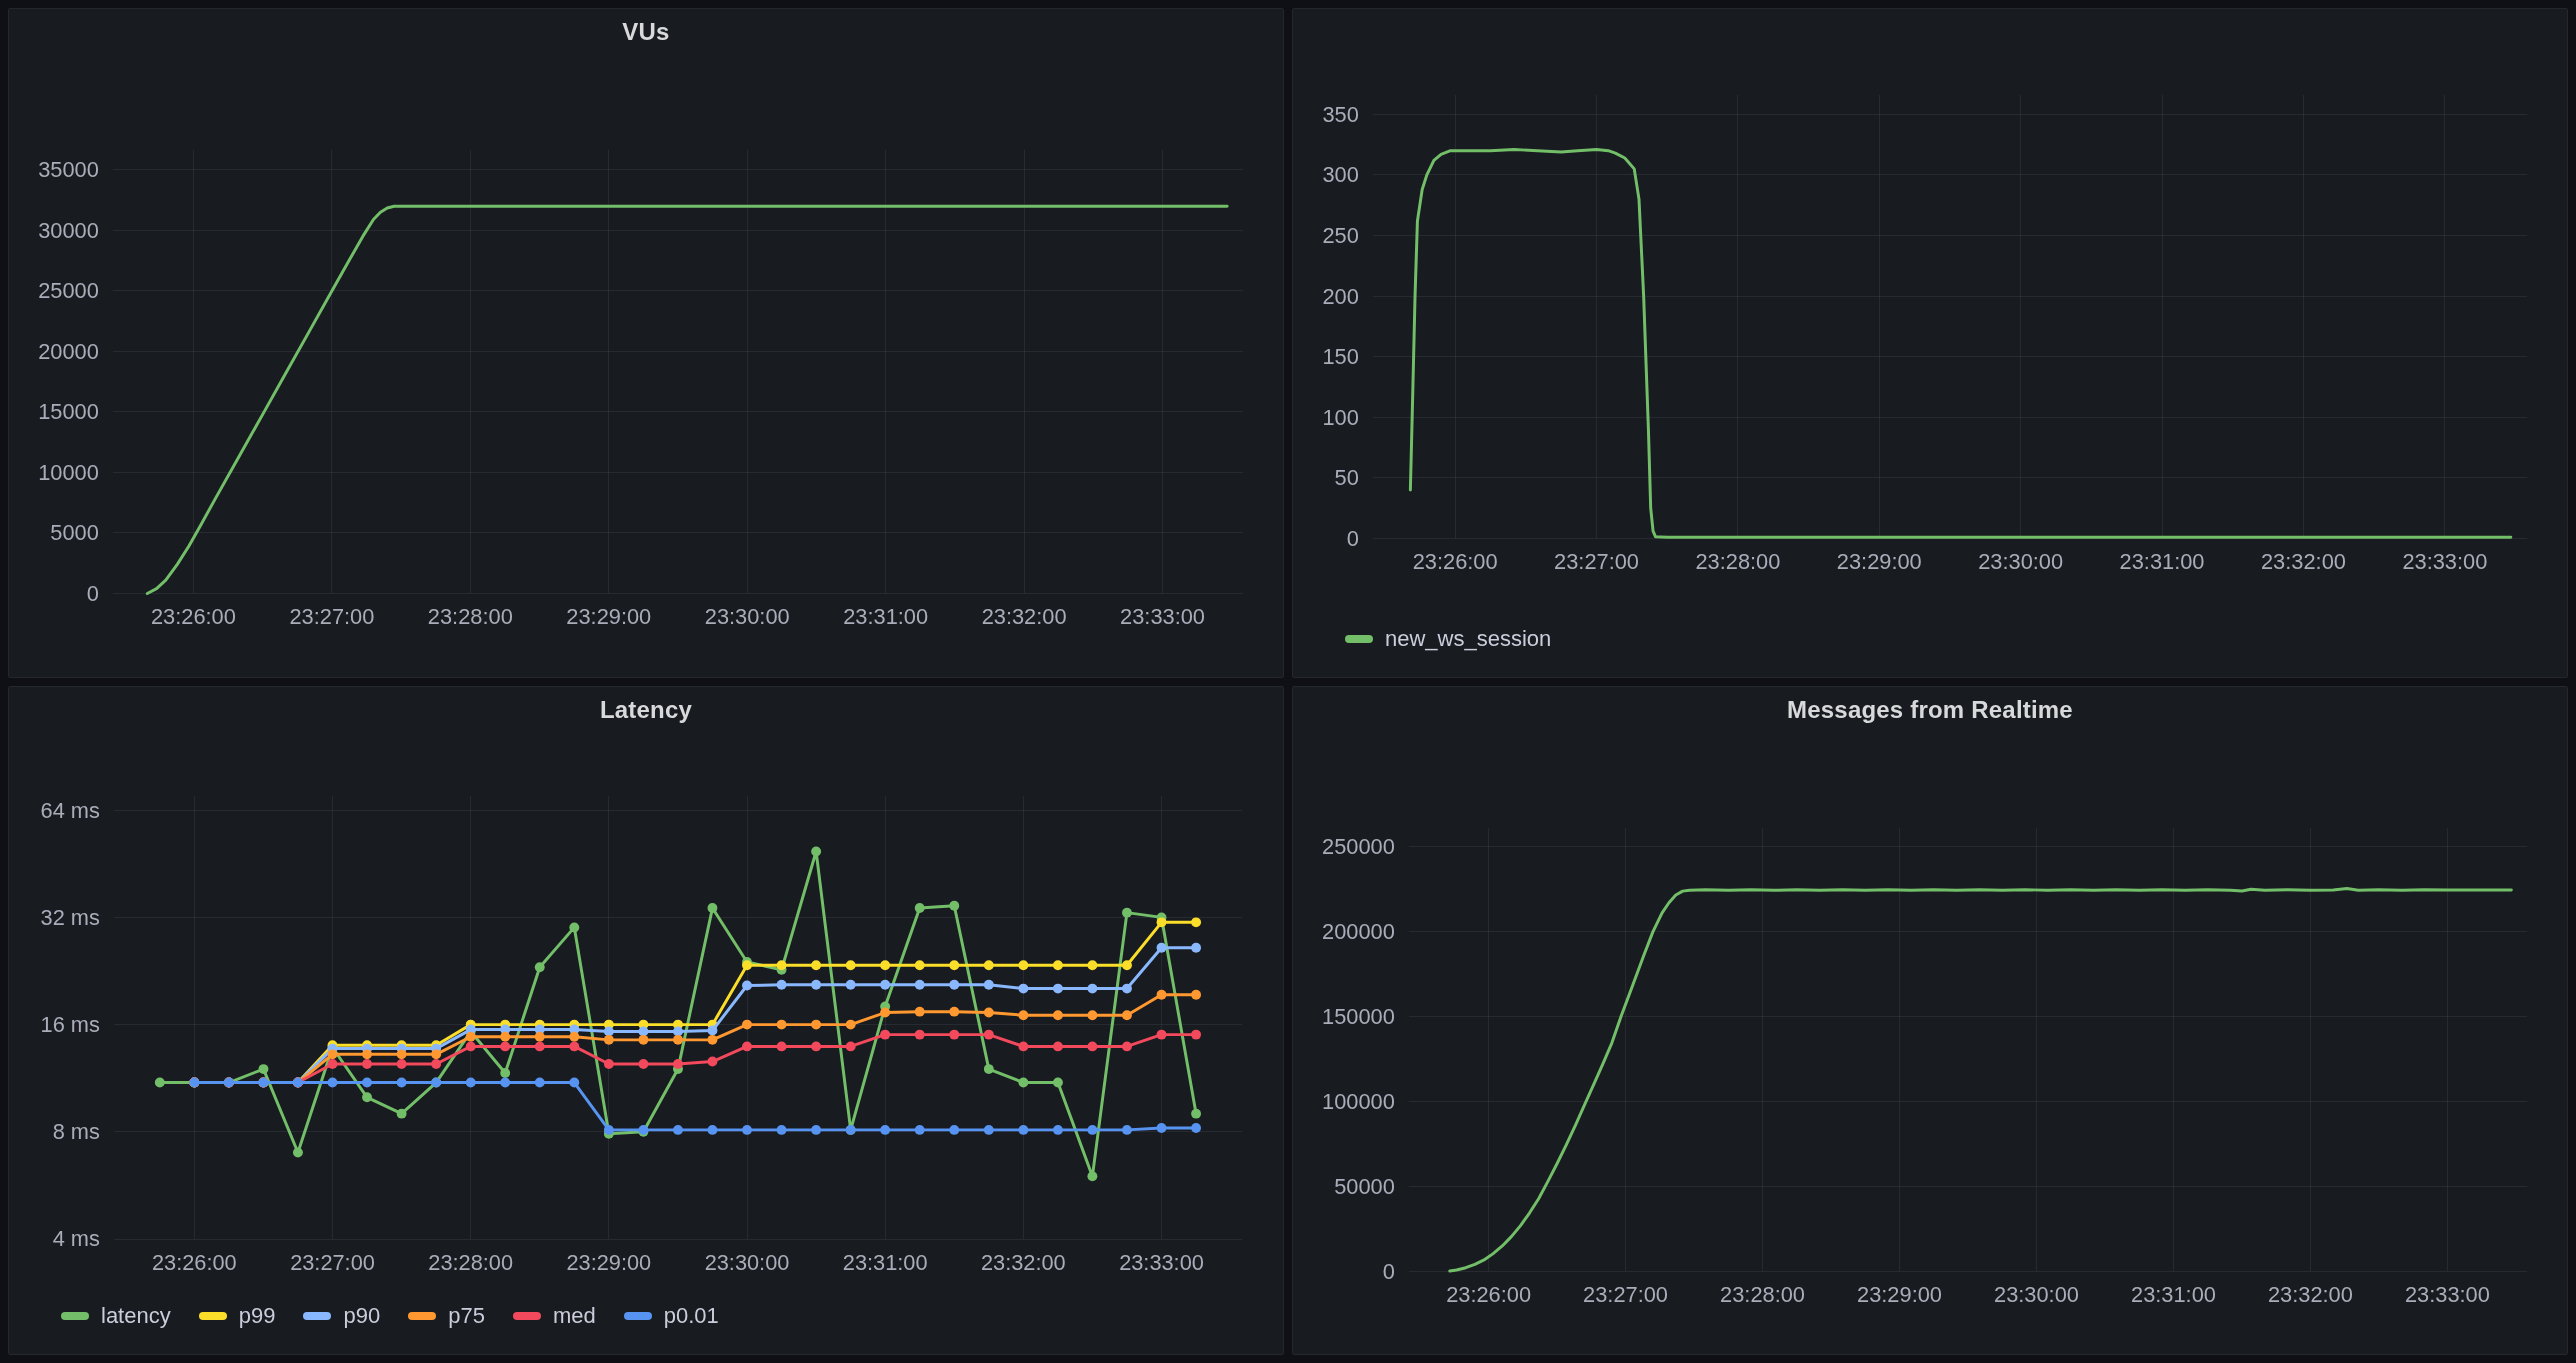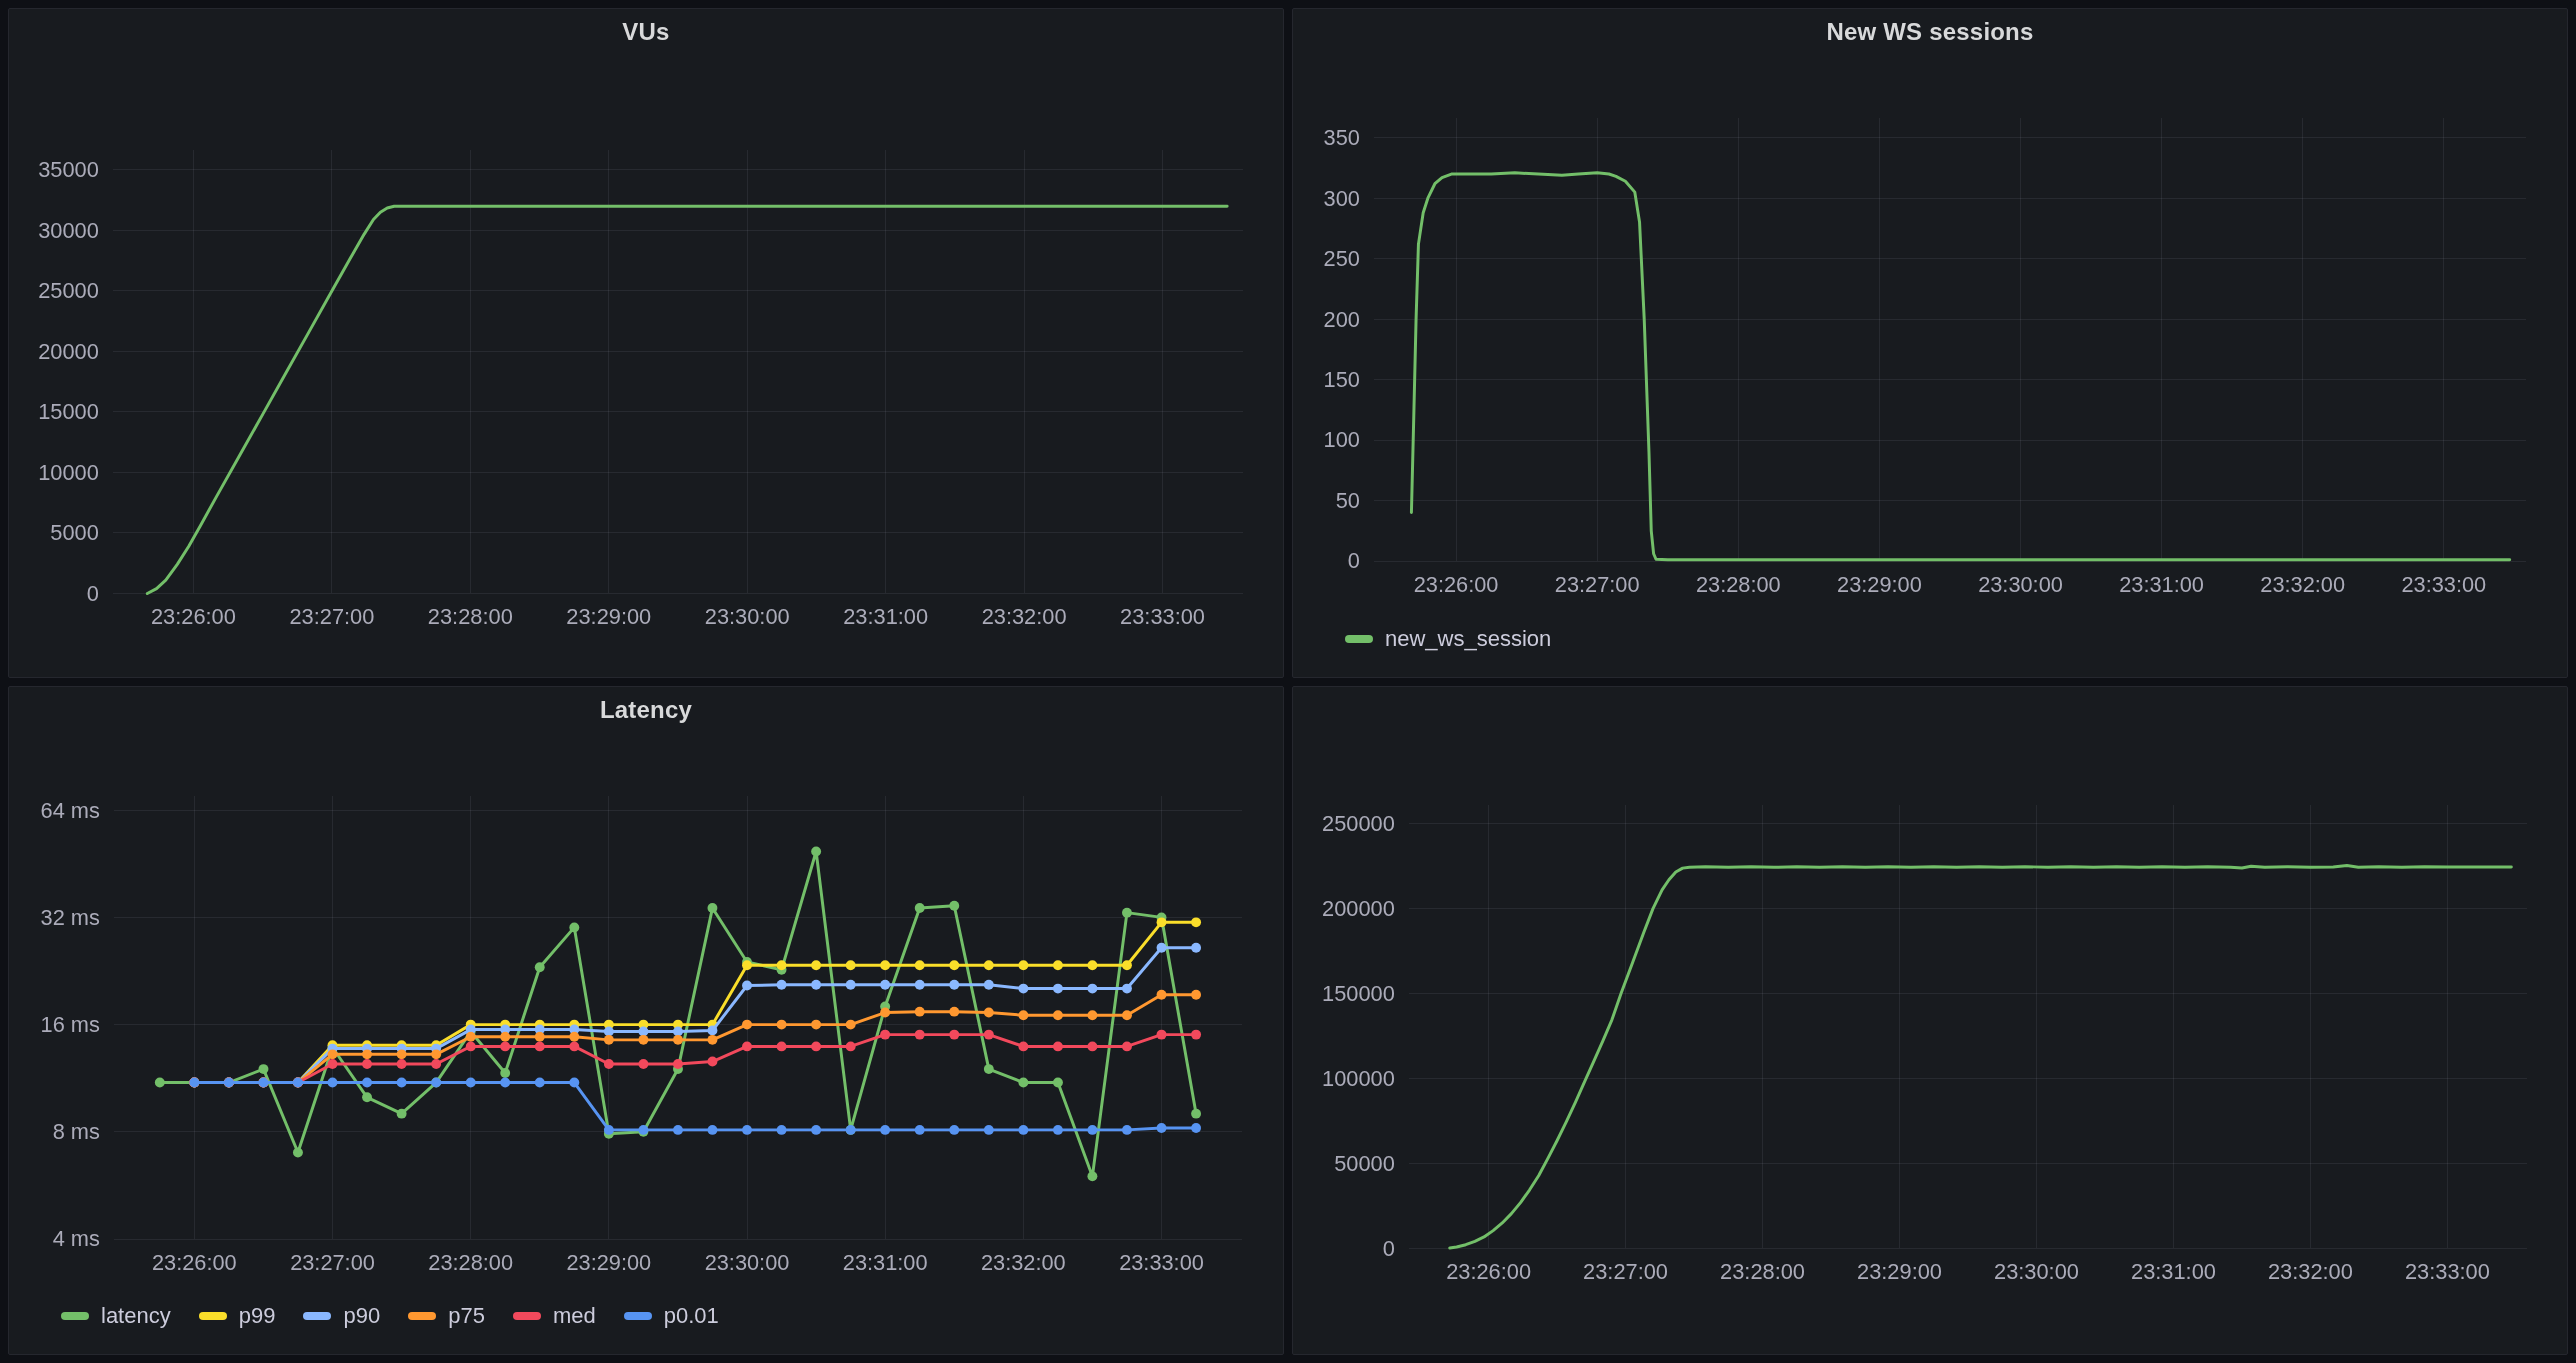--- a/index.html
+++ b/index.html
@@ -88,23 +88,20 @@
         <text x="883.5459183673469" y="542" text-anchor="middle" class="tick-label">23:31:00</text>
         <line x1="1023.0765306122449" y1="64" x2="1023.0765306122449" y2="511" class="grid-line"></line>
         <text x="1023.0765306122449" y="542" text-anchor="middle" class="tick-label">23:32:00</text>
         <line x1="1162.607142857143" y1="64" x2="1162.607142857143" y2="511" class="grid-line"></line>
         <text x="1162.607142857143" y="542" text-anchor="middle" class="tick-label">23:33:00</text>
         <path d="M139.4 511.0 L148.7 506.1 L158.0 497.6 L169.6 481.7 L181.2 463.4 L192.9 442.7 L209.1 413.4 L232.4 372.0 L255.7 330.5 L278.9 289.0 L302.2 247.6 L325.4 206.1 L344.0 173.2 L358.0 148.8 L367.3 134.1 L374.3 126.8 L381.2 122.5 L388.2 120.7 L465.0 120.7 L604.5 120.7 L744.0 120.7 L883.5 120.7 L1023.1 120.7 L1162.6 120.7 L1227.7 120.7" fill="none" stroke="#73BF69" stroke-width="3" stroke-linejoin="round" stroke-linecap="round"></path>
       </svg>
   </section>
 
   <section class="panel">
-    <header class="panel-header">
-      <h2 class="panel-title">New WS sessions</h2>
-    </header>
     <svg class="chart" viewBox="0 0 1284 563">
         <line x1="80.30000000000001" y1="511" x2="1244" y2="511" class="grid-line"></line>
         <text x="66.30000000000001" y="511" text-anchor="end" dy="0.34em" class="tick-label">0</text>
         <line x1="80.30000000000001" y1="449.9344262295082" x2="1244" y2="449.9344262295082" class="grid-line"></line>
         <text x="66.30000000000001" y="449.9344262295082" text-anchor="end" dy="0.34em" class="tick-label">50</text>
         <line x1="80.30000000000001" y1="388.86885245901635" x2="1244" y2="388.86885245901635" class="grid-line"></line>
         <text x="66.30000000000001" y="388.86885245901635" text-anchor="end" dy="0.34em" class="tick-label">100</text>
         <line x1="80.30000000000001" y1="327.8032786885246" x2="1244" y2="327.8032786885246" class="grid-line"></line>
         <text x="66.30000000000001" y="327.8032786885246" text-anchor="end" dy="0.34em" class="tick-label">150</text>
         <line x1="80.30000000000001" y1="266.73770491803276" x2="1244" y2="266.73770491803276" class="grid-line"></line>
@@ -382,20 +379,23 @@
           <span class="legend-label">med</span>
         </div>
         <div class="legend-item">
           <span class="swatch" style="background: rgb(87, 148, 242);"></span>
           <span class="legend-label">p0.01</span>
         </div>
       </div>
   </section>
 
   <section class="panel">
+    <header class="panel-header">
+      <h2 class="panel-title">Messages from Realtime</h2>
+    </header>
     <svg class="chart" viewBox="0 0 1284 563">
         <line x1="116.60000000000001" y1="511" x2="1244" y2="511" class="grid-line"></line>
         <text x="102.60000000000001" y="511" text-anchor="end" dy="0.34em" class="tick-label">0</text>
         <line x1="116.60000000000001" y1="425.367816091954" x2="1244" y2="425.367816091954" class="grid-line"></line>
         <text x="102.60000000000001" y="425.367816091954" text-anchor="end" dy="0.34em" class="tick-label">50000</text>
         <line x1="116.60000000000001" y1="339.735632183908" x2="1244" y2="339.735632183908" class="grid-line"></line>
         <text x="102.60000000000001" y="339.735632183908" text-anchor="end" dy="0.34em" class="tick-label">100000</text>
         <line x1="116.60000000000001" y1="254.1034482758621" x2="1244" y2="254.1034482758621" class="grid-line"></line>
         <text x="102.60000000000001" y="254.1034482758621" text-anchor="end" dy="0.34em" class="tick-label">150000</text>
         <line x1="116.60000000000001" y1="168.4712643678161" x2="1244" y2="168.4712643678161" class="grid-line"></line>

